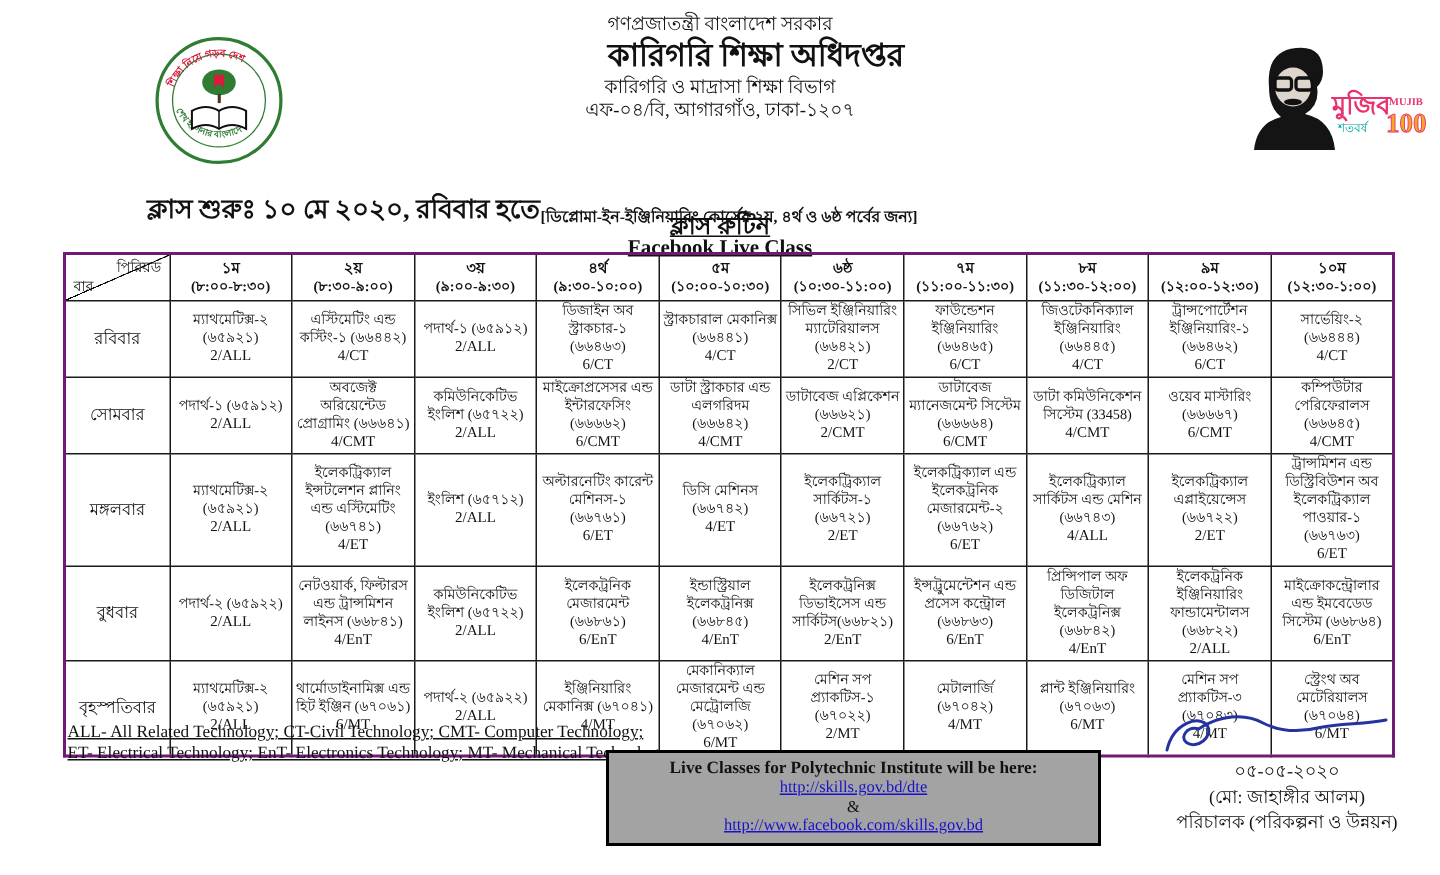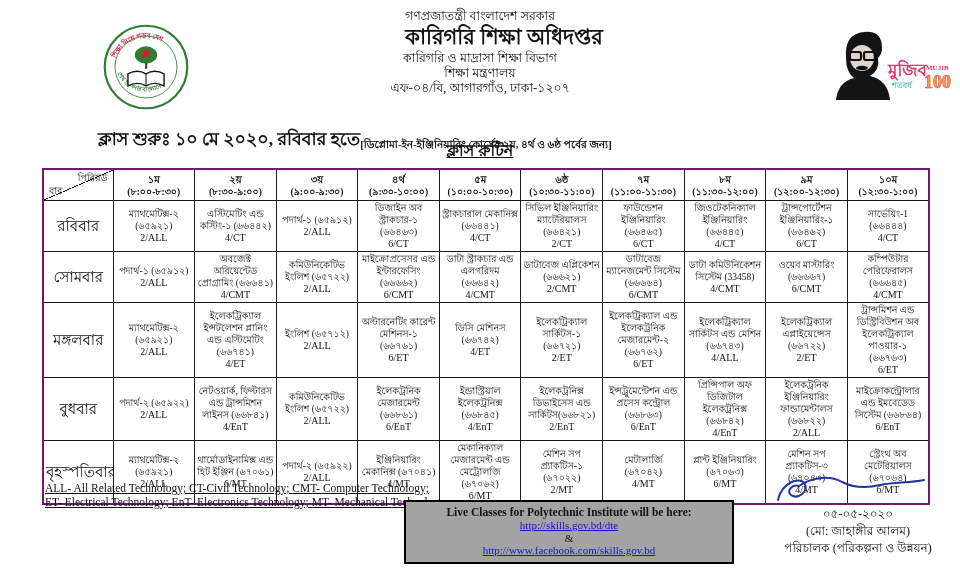--- a/index.html
+++ b/index.html
@@ -24,21 +24,21 @@
 
   
   .routine-table{position:absolute;left:42px;top:168px;width:888px;border-collapse:collapse;table-layout:fixed;border:2px solid #701a75;}
   .routine-table td{border:1px solid #1a1a1a;text-align:center;vertical-align:middle;padding:1px 2px;overflow:hidden;}
   .col-day{width:70px;}
   .corner{position:relative;height:28px;background-image:linear-gradient(to bottom right,transparent 49.3%,#000 49.3%,#000 50.7%,transparent 50.7%);}
   .corner-top{position:absolute;top:1px;right:5px;font-size:9.5px;}
   .corner-bottom{position:absolute;bottom:1px;left:5px;font-size:9.5px;}
   .p-label{font-size:10px;font-weight:bold;line-height:13px;}
   .p-time{font-size:9.5px;font-weight:bold;line-height:12px;}
-  .day-cell{font-size:15px;}
+  .day-cell{font-size:11px;}
   .c-name{font-size:9.5px;line-height:12px;}
   .c-group{font-size:10px;line-height:12px;font-family:"Liberation Serif",serif;}
   tr.r0{height:48px;} tr.r1{height:48px;} tr.r2{height:54px;} tr.r3{height:57px;} tr.r4{height:56px;}
 
   
   .legend{position:absolute;left:45px;top:481px;width:420px;font-size:11.5px;line-height:14px;text-decoration:underline;}
 
   
   .live-box{position:absolute;left:404px;top:500px;width:318px;border:2px solid #000;text-align:center;padding:3px 4px 5px 4px;background:#a3a3a3;}
   .live-heading{font-size:11.5px;font-weight:bold;line-height:14px;}
@@ -83,27 +83,27 @@
     <text x="66" y="52" font-size="17" font-weight="bold" fill="#e8336d">মুজিব</text>
     <text x="70" y="64" font-size="8" fill="#00a39a">শতবর্ষ</text>
     <text x="104" y="46" font-size="7" font-weight="bold" fill="#e8336d">MUJIB</text>
     <text x="102" y="64" font-size="18" font-weight="bold" fill="#f5a623" stroke="#e8336d" stroke-width="0.6">100</text>
   </svg>
 
   <div class="gov-header">
     <div class="gov-line1">গণপ্রজাতন্ত্রী বাংলাদেশ সরকার</div>
     <div class="gov-line2">কারিগরি শিক্ষা অধিদপ্তর</div>
     <div class="gov-line3">কারিগরি ও মাদ্রাসা শিক্ষা বিভাগ</div>
-    <div class="gov-line4">শিক্ষা মন্ত্রণালয়</div>
     <div class="gov-line5">এফ-০৪/বি, আগারগাঁও, ঢাকা-১২০৭</div>
   </div>
 
   <div class="start-note">ক্লাস শুরুঃ ১০ মে ২০২০, রবিবার হতে</div>
   <div class="routine-title">ক্লাস রুটিন</div>
   <div class="course-note">[ডিপ্লোমা-ইন-ইঞ্জিনিয়ারিং কোর্সের ২য়, ৪র্থ ও ৬ষ্ঠ পর্বের জন্য]</div>
+  <div class="fb-live">Facebook Live Class</div>
 
   <table class="routine-table">
     <colgroup>
       <col class="col-day">
         <col>
         <col>
         <col>
         <col>
         <col>
         <col>
@@ -191,21 +191,21 @@
           </td>
           <td class="subject-cell">
             <div class="c-name">জিওটেকনিক্যাল ইঞ্জিনিয়ারিং (৬৬৪৪৫)</div>
             <div class="c-group">4/CT</div>
           </td>
           <td class="subject-cell">
             <div class="c-name">ট্রান্সপোর্টেশন ইঞ্জিনিয়ারিং-১ (৬৬৪৬২)</div>
             <div class="c-group">6/CT</div>
           </td>
           <td class="subject-cell">
-            <div class="c-name">সার্ভেয়িং-1 (৬৬৪৪৪)</div>
+            <div class="c-name">সার্ভেয়িং-২ (৬৬৪৪৪)</div>
             <div class="c-group">4/CT</div>
           </td>
         </tr>
         <tr class="r1">
           <td class="day-cell">সোমবার</td>
           <td class="subject-cell">
             <div class="c-name">পদার্থ-১ (৬৫৯১২)</div>
             <div class="c-group">2/ALL</div>
           </td>
           <td class="subject-cell">

